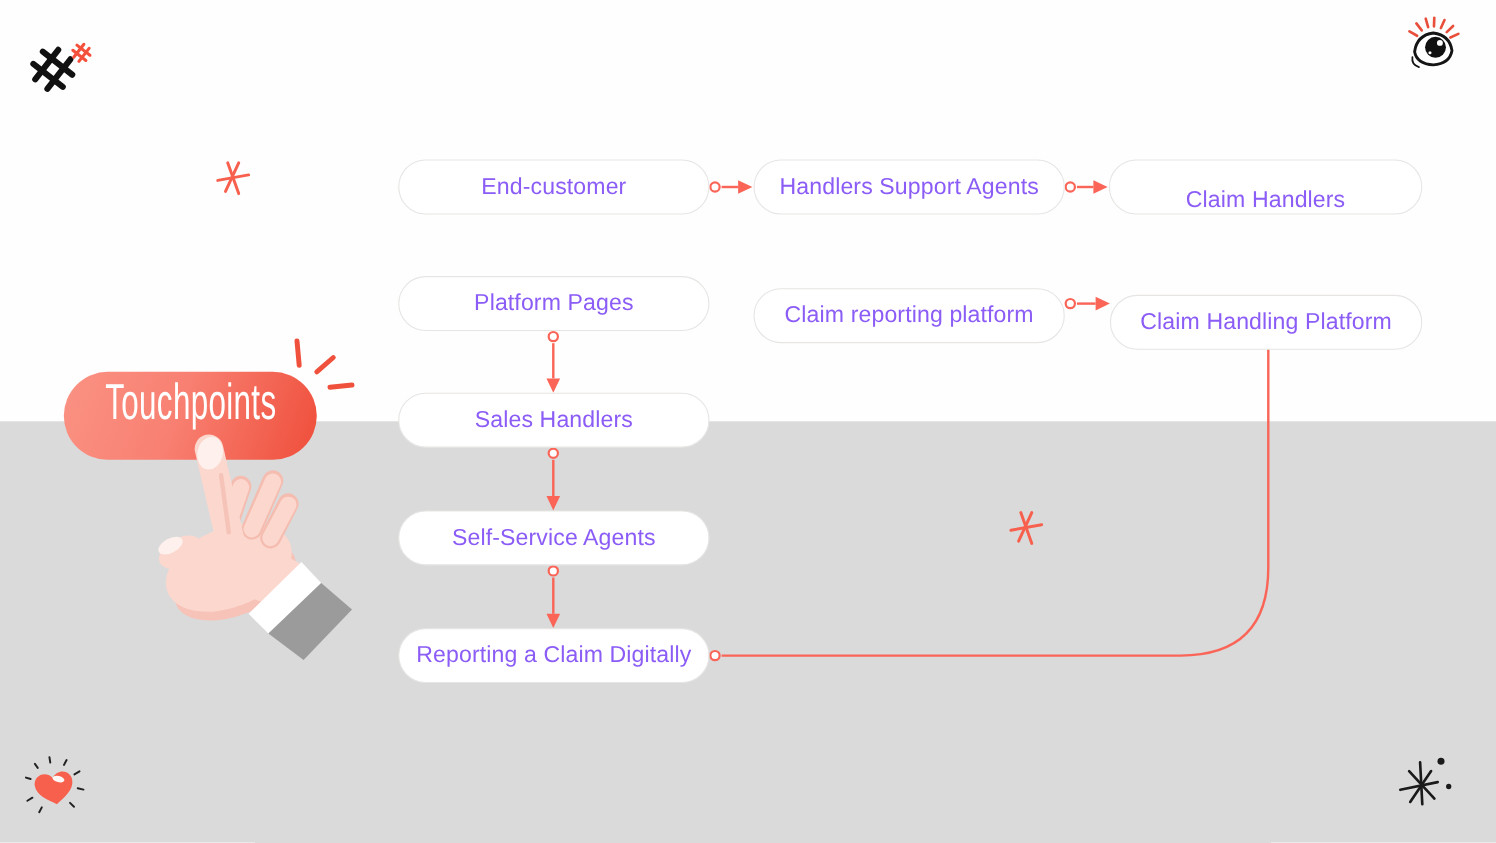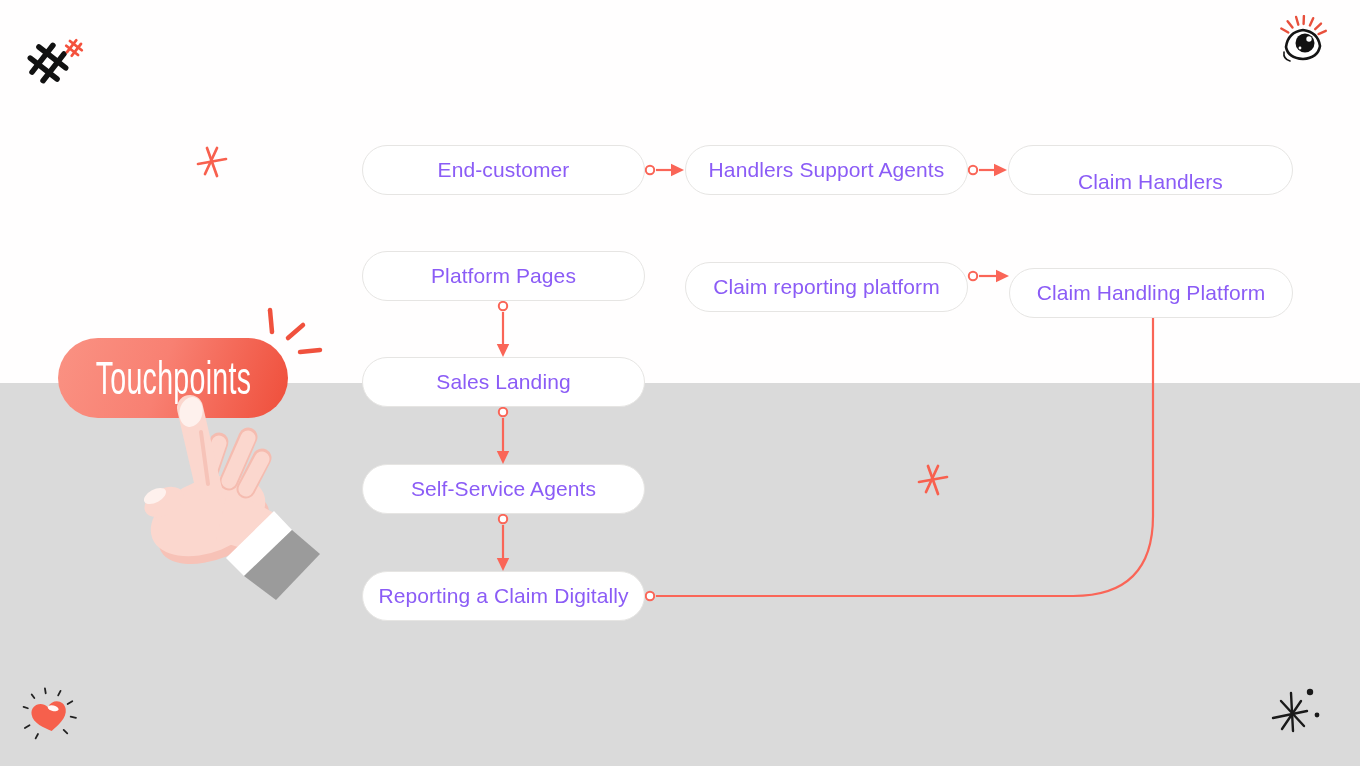--- a/index.html
+++ b/index.html
@@ -25,21 +25,21 @@
   .n5{left:685px;top:251px;width:283px;margin-top:11px;}
   .n6{left:1009px;top:251px;width:284px;margin-top:17px;}
   .n7{left:362px;top:357px;width:283px;}
   .n8{left:362px;top:464px;width:283px;}
   .n9{left:362px;top:571px;width:283px;justify-content:center;}
   .abs{position:absolute;}
   .pill{
     position:absolute;left:58px;top:338px;width:230px;height:80px;
     border-radius:40px;
     background:linear-gradient(110deg,#FA9283 0%,#F88072 45%,#EF4E3A 100%);
-    display:flex;align-items:center;justify-content:center;
+    display:flex;justify-content:center;
   }
   .pill span{
     color:#FFFFFF;font-size:46px;font-weight:400;white-space:nowrap;
     transform:scaleX(0.62);transform-origin:center;letter-spacing:0.5px;
   }
   svg{display:block;}
   .overlay{position:absolute;left:0;top:0;pointer-events:none;}
 </style>
 </head>
 <body>
@@ -111,21 +111,21 @@
 <div class="node n4">
     <span>Platform Pages</span>
   </div>
 <div class="node n5">
     <span>Claim reporting platform</span>
   </div>
 <div class="node n6">
     <span>Claim Handling Platform</span>
   </div>
 <div class="node n7">
-    <span>Sales Landing</span>
+    <span>Sales Handlers</span>
   </div>
 <div class="node n8">
     <span>Self-Service Agents</span>
   </div>
 <div class="node n9">
     <span>Reporting a Claim Digitally</span>
   </div>
 
 <div class="pill">
   <span>Touchpoints</span>

